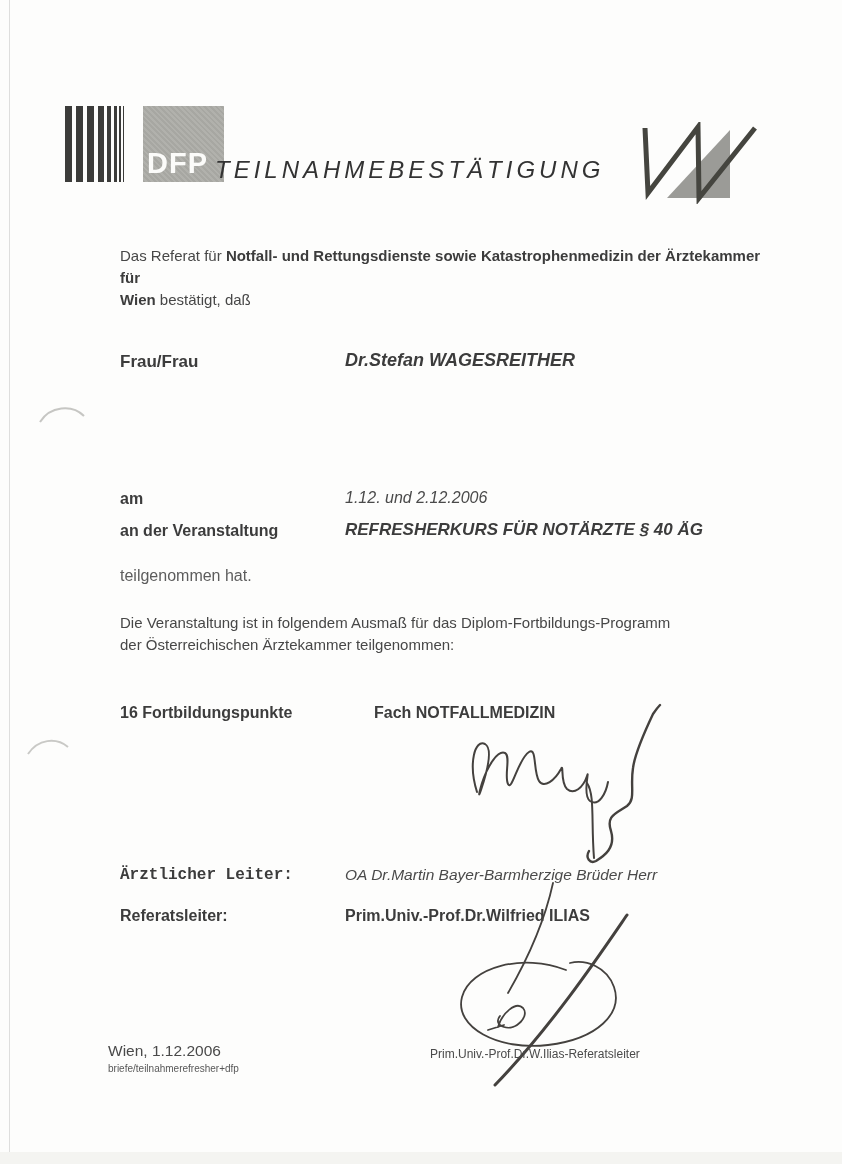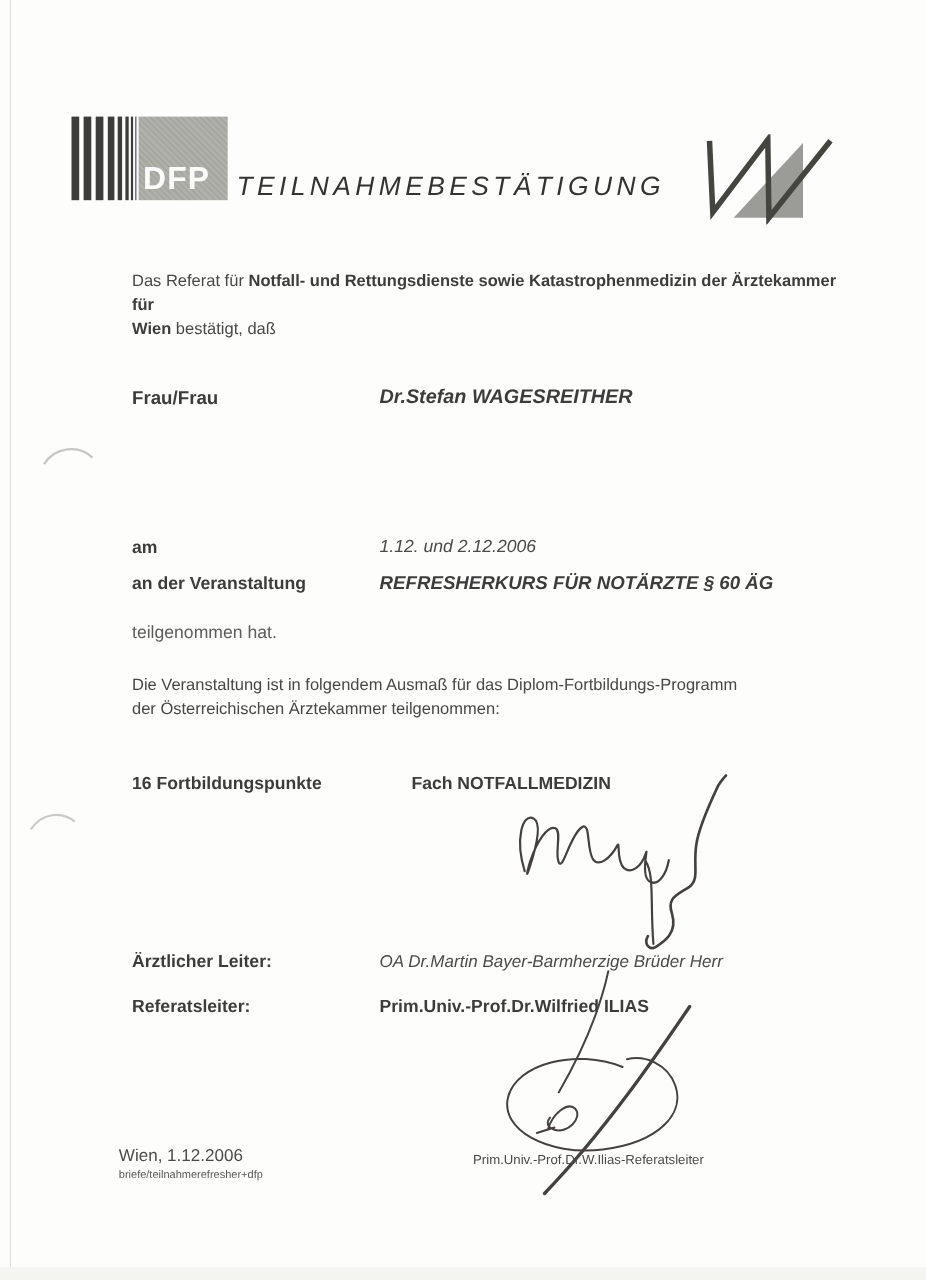--- a/index.html
+++ b/index.html
@@ -5,21 +5,21 @@
   html,body{margin:0;padding:0;background:#fff;}
   .page{
     position:relative;width:842px;height:1164px;background:#fdfdfc;overflow:hidden;
     font-family:"Liberation Sans", sans-serif;color:#3e3e3e;
   }
   
   .scan-line-left{position:absolute;left:9px;top:0;width:1px;height:1164px;background:rgba(185,185,185,.45);}
   .scan-strip-bottom{position:absolute;left:0;bottom:0;width:842px;height:12px;background:#f4f4f1;}
   .scan-arc{position:absolute;}
   
-  .dfp{position:absolute;left:65px;top:106px;display:flex;align-items:stretch;height:76px;}
+  .dfp{position:absolute;left:65px;top:106px;display:flex;align-items:stretch;height:76px;gap:17px;}
   .dfp-bars{display:flex;align-items:stretch;}
   .dfp-bars i{display:block;background:#3c3c3a;}
   .b1{width:7px;margin-right:4px;} .b2{width:7px;margin-right:4px;} .b3{width:7px;margin-right:4px;}
   .b4{width:6px;margin-right:3px;} .b5{width:4px;margin-right:3px;} .b6{width:3px;margin-right:2px;}
   .b7{width:2px;margin-right:2px;} .b8{width:1px;margin-right:2px;}
   .dfp-box{
     width:81px;height:76px;position:relative;
     background:repeating-linear-gradient(45deg,#a7a7a2 0 2px,#b1b1ac 2px 4px);
   }
   .dfp-box span{
@@ -84,39 +84,39 @@
     <span class="bold">Wien</span><span> bestätigt, daß</span>
   </div>
 
   <div class="row-label" style="top:352px;font-size:17px;">Frau/Frau</div>
   <div class="row-value" style="top:350px;font-size:18px;font-weight:bold;font-style:italic;color:#3c3c3c;">Dr.Stefan WAGESREITHER</div>
 
   <div class="row-label" style="top:490px;font-size:16px;">am</div>
   <div class="row-value" style="top:489px;font-size:16px;font-style:italic;color:#4a4a4a;">1.12. und 2.12.2006</div>
 
   <div class="row-label" style="top:522px;font-size:16px;">an der Veranstaltung</div>
-  <div class="row-value" style="top:520px;font-size:17px;font-weight:bold;font-style:italic;color:#3c3c3c;">REFRESHERKURS FÜR NOTÄRZTE § 60 ÄG</div>
+  <div class="row-value" style="top:520px;font-size:17px;font-weight:bold;font-style:italic;color:#3c3c3c;">REFRESHERKURS FÜR NOTÄRZTE § 40 ÄG</div>
 
   <div class="para" style="top:565px;font-size:16px;color:#5c5c5c;">teilgenommen hat.</div>
 
   <div class="para" style="top:612px;width:680px;">
     <span>Die Veranstaltung ist in folgendem Ausmaß für das Diplom-Fortbildungs-Programm</span><br>
     <span>der Österreichischen Ärztekammer teilgenommen:</span>
   </div>
 
   <div class="row-label" style="top:704px;font-size:16px;">16 Fortbildungspunkte</div>
   <div class="row-value" style="top:704px;font-size:16px;font-weight:bold;color:#3c3c3c;margin-left:29px;">Fach NOTFALLMEDIZIN</div>
 
   <svg class="sig" style="left:448px;top:703px;" width="215" height="170" viewBox="0 0 215 170">
     <path stroke-width="2" d="M29,89 C20,60 27,36 37,41 C46,46 38,72 33,87 C30,96 31,90 34,80 C40,62 50,47 57,50 C63,53 56,73 60,81 C64,89 70,56 81,49 C89,44 85,68 91,78 C96,86 107,77 113,66 C116,60 112,79 119,86 C126,92 135,85 139,73 C142,64 134,92 142,98 C151,104 158,90 160,79"></path>
     <path stroke-width="2" d="M139,80 C147,92 143,118 146,155"></path>
     <path stroke-width="2.4" d="M212,2 C209,5 207,8 205,11 C196,30 187,50 185,65 C182,84 188,96 179,103 C167,111 158,113 163,128 C168,145 156,153 148,158 C142,161 137,155 141,148"></path>
   </svg>
 
-  <div class="row-label" style="top:866px;font-size:16px;">Ärztlicher Leiter:</div>
+  <div class="row-label" style="top:866px;font-size:16px;font-family:Liberation Mono, monospace;">Ärztlicher Leiter:</div>
   <div class="row-value" style="top:866px;font-size:15.5px;font-style:italic;color:#4a4a4a;">OA Dr.Martin Bayer-Barmherzige Brüder Herr</div>
 
   <div class="row-label" style="top:907px;font-size:16px;">Referatsleiter:</div>
   <div class="row-value" style="top:907px;font-size:16px;font-weight:bold;color:#3c3c3c;">Prim.Univ.-Prof.Dr.Wilfried ILIAS</div>
 
   <svg class="sig" style="left:418px;top:875px;" width="235" height="215" viewBox="0 0 235 215">
     <path stroke-width="1.8" d="M135,8 C128,40 112,80 90,118"></path>
     <path stroke-width="1.8" d="M148,95 C105,78 52,92 44,122 C36,152 80,176 130,170 C180,164 205,138 196,112 C189,92 168,84 152,88"></path>
     <path stroke-width="1.8" d="M70,155 L86,150 M80,152 C84,138 98,126 105,133 C112,141 98,156 86,152 C80,150 78,146 82,141"></path>
     <path stroke-width="3" d="M209,40 C185,75 135,150 77,210"></path>

